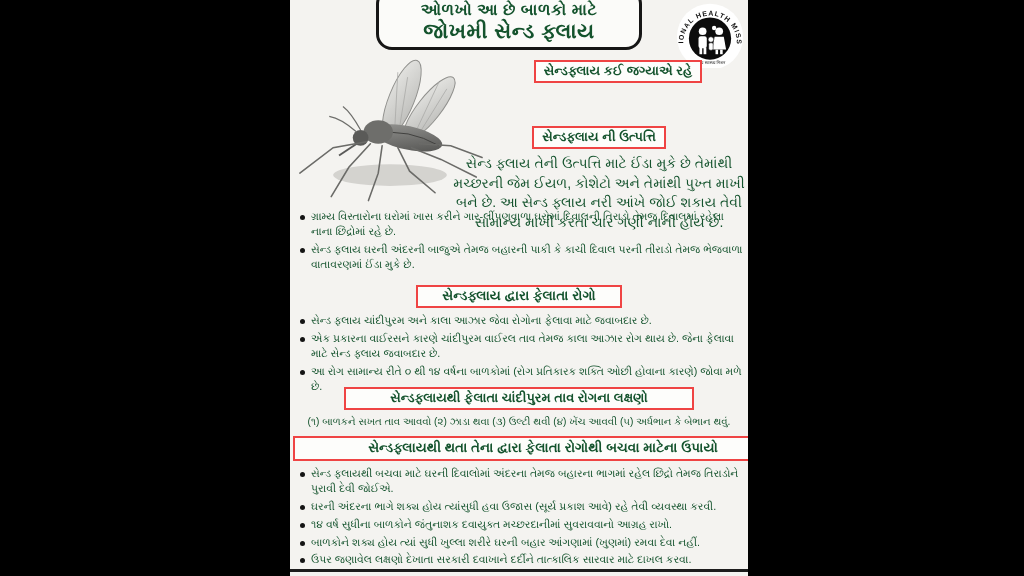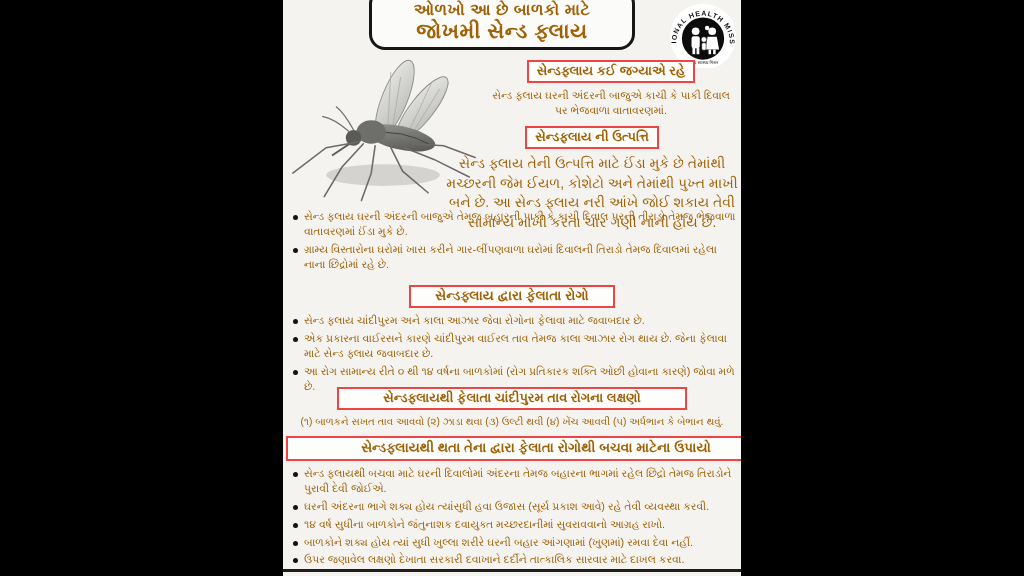--- a/index.html
+++ b/index.html
@@ -2,22 +2,22 @@
 <html><head>
 <meta charset="utf-8">
 <style>
   html,body{margin:0;padding:0;}
   body{
     width:1024px;height:576px;position:relative;overflow:hidden;
     background:#000;
     font-family:"Liberation Sans","DejaVu Sans",sans-serif;
   }
   .paper{
-    position:absolute;left:283px;top:0;width:458px;height:576px;
-    background:#f4f3f0;overflow:hidden;color:#a16207;
+    position:absolute;left:290px;top:0;width:458px;height:576px;
+    background:#f4f3f0;overflow:hidden;color:#14532d;
   }
   .title-box{
     position:absolute;left:86px;top:-12px;width:266px;
     border:3px solid #161616;border-radius:16px;background:#fbfbf9;
     padding:10px 6px 5px 6px;text-align:center;box-sizing:border-box;
   }
   .title-line1{font-size:16px;font-weight:bold;letter-spacing:.5px;line-height:1.15;}
   .title-line2{font-size:21px;font-weight:bold;letter-spacing:.5px;line-height:1.1;}
   .logo-wrap{position:absolute;right:1px;top:0;width:74px;height:68px;}
   .fly-wrap{position:absolute;left:2px;top:56px;width:196px;height:150px;}
@@ -122,31 +122,30 @@
         <path d="M92,90 L88,118 L78,146"></path>
         <path d="M108,92 L120,116 L146,138"></path>
         <path d="M122,92 L152,104 L188,122"></path>
         <path d="M130,88 L162,90 L194,102"></path>
       </g>
     </svg>
   </div>
 
   <div class="sec1">
     <span class="sec-head">સેન્ડફ્લાય કઈ જગ્યાએ રહે</span>
-    <p>સેન્ડ ફ્લાય ઘરની અંદરની બાજુએ કાચી કે પાકી દિવાલ પર ભેજવાળા વાતાવરણમાં.</p>
   </div>
 
   <div class="sec2">
     <span class="sec-head">સેન્ડફ્લાય ની ઉત્પત્તિ</span>
     <p>સેન્ડ ફ્લાય તેની ઉત્પત્તિ માટે ઈંડા મુકે છે તેમાંથી મચ્છરની જેમ ઈયળ, કોશેટો અને તેમાંથી પુખ્ત માખી બને છે. આ સેન્ડ ફ્લાય નરી આંખે જોઈ શકાય તેવી સામાન્ય માખી કરતા ચાર ગણી નાની હોય છે.</p>
   </div>
 
   <ul class="bullets bullets-a">
+    <li>ગ્રામ્ય વિસ્તારોના ઘરોમાં ખાસ કરીને ગાર-લીંપણવાળા ઘરોમાં દિવાલની તિરાડો તેમજ દિવાલમાં રહેલા નાના છિદ્રોમાં રહે છે.</li>
     <li>સેન્ડ ફ્લાય ઘરની અંદરની બાજુએ તેમજ બહારની પાકી કે કાચી દિવાલ પરની તીરાડો તેમજ ભેજવાળા વાતાવરણમાં ઈંડા મુકે છે.</li>
-    <li>ગ્રામ્ય વિસ્તારોના ઘરોમાં ખાસ કરીને ગાર-લીંપણવાળા ઘરોમાં દિવાલની તિરાડો તેમજ દિવાલમાં રહેલા નાના છિદ્રોમાં રહે છે.</li>
   </ul>
 
   <div class="sec3-head-row">
     <span class="sec-head">સેન્ડફ્લાય દ્વારા ફેલાતા રોગો</span>
   </div>
   <ul class="bullets bullets-b">
     <li>સેન્ડ ફ્લાય ચાંદીપુરમ અને કાલા આઝાર જેવા રોગોના ફેલાવા માટે જવાબદાર છે.</li>
     <li>એક પ્રકારના વાઈરસને કારણે ચાંદીપુરમ વાઈરલ તાવ તેમજ કાલા આઝાર રોગ થાય છે. જેના ફેલાવા માટે સેન્ડ ફ્લાય જવાબદાર છે.</li>
     <li>આ રોગ સામાન્ય રીતે ૦ થી ૧૪ વર્ષના બાળકોમાં (રોગ પ્રતિકારક શક્તિ ઓછી હોવાના કારણે) જોવા મળે છે.</li>
   </ul>

